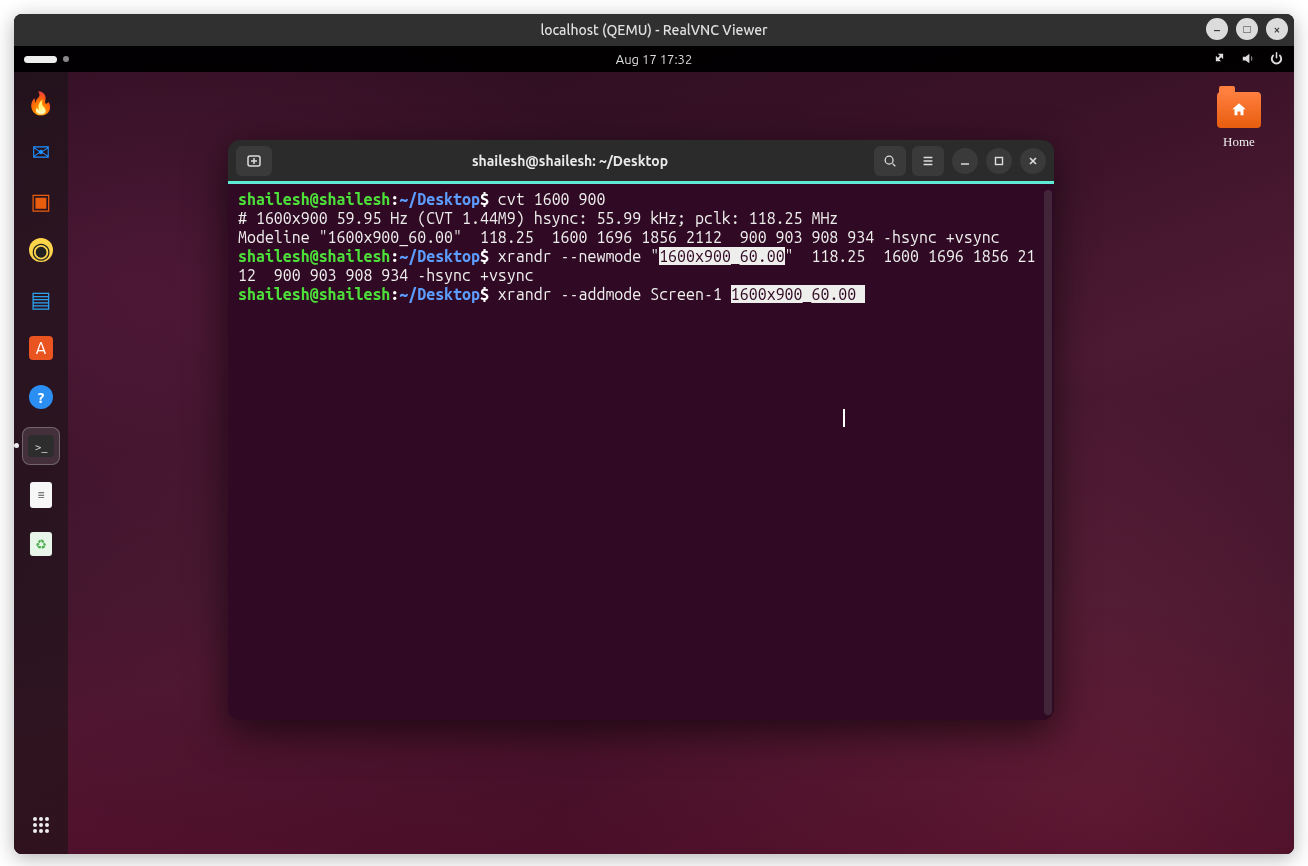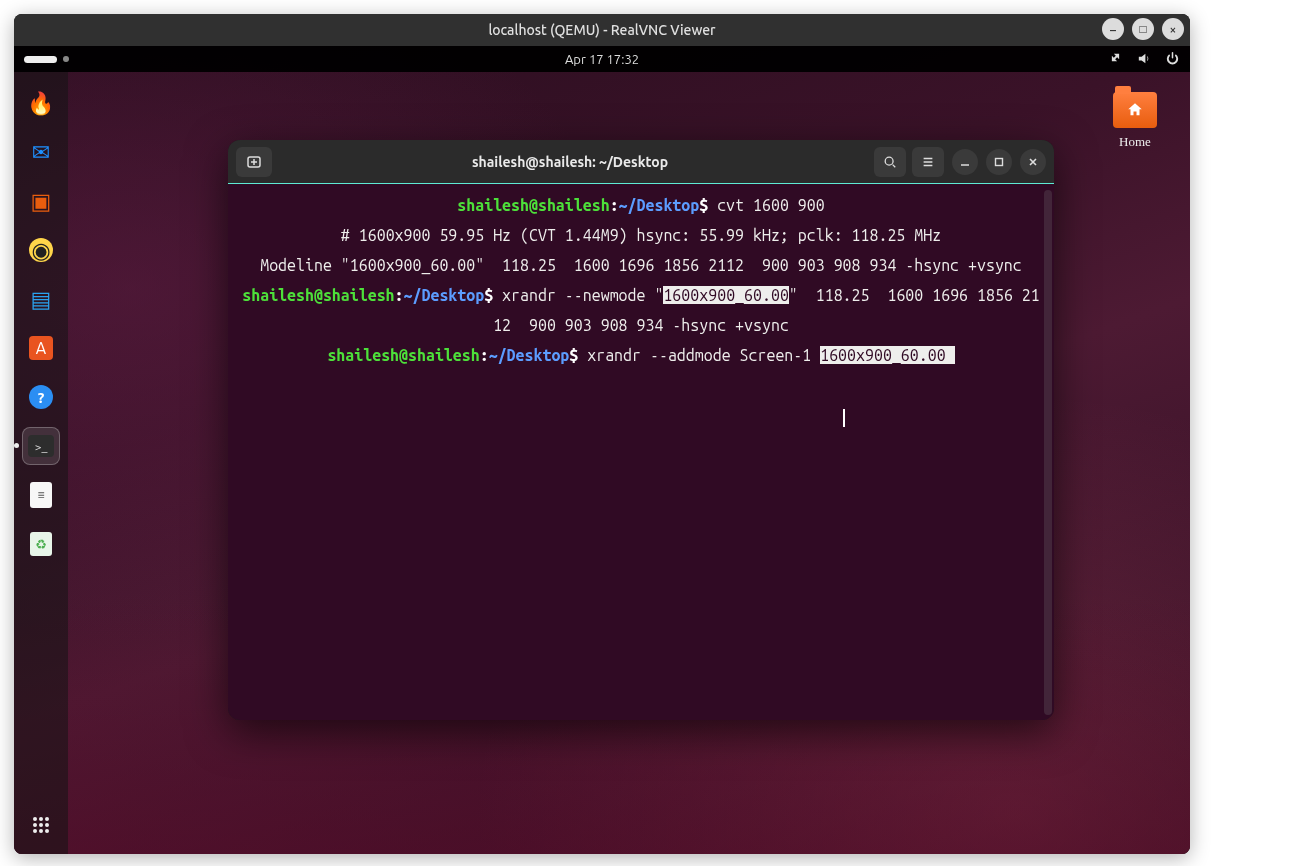--- a/index.html
+++ b/index.html
@@ -5,21 +5,21 @@
   * { box-sizing: border-box; margin: 0; padding: 0; }
   body {
     width: 1308px; height: 866px;
     font-family: "Ubuntu", "Noto Sans", sans-serif;
     background: #ffffff;
     overflow: hidden;
     position: relative;
   }
   
   .vnc-window {
-    position: absolute; left: 14px; top: 14px; width: 1176px; height: 840px;
+    position: absolute; left: 14px; top: 14px; width: 1280px; height: 840px;
     background: #000;
     border-radius: 8px;
     overflow: hidden;
     box-shadow: 0 4px 20px rgba(0,0,0,0.3);
     display: flex; flex-direction: column;
   }
   .vnc-titlebar {
     height: 32px; background: #303030; color: #e0e0e0;
     display: flex; align-items: center; justify-content: center;
     position: relative;
@@ -123,21 +123,21 @@
     position: absolute; left: 214px; top: 94px;
     width: 826px; height: 580px;
     background: #1e1e1e; border-radius: 12px;
     box-shadow: 0 12px 40px rgba(0,0,0,0.6);
     overflow: hidden; z-index: 6;
     display: flex; flex-direction: column;
   }
   .term-header {
     height: 44px; background: #2b2b2b;
     display: flex; align-items: center; padding: 0 8px;
-    border-bottom: 1px solid #5eead4;
+    border-bottom: 3px solid #5eead4;
   }
   .term-header .new-tab {
     width: 36px; height: 30px; border-radius: 6px;
     background: #3a3a3a; display:flex; align-items:center; justify-content:center;
     cursor:pointer;
   }
   .term-header .new-tab svg{ width:16px; height:16px; fill:#ddd;}
   .term-header .title {
     flex:1; text-align:center; color:#eaeaea; font-size:14px; font-weight:600;
   }
@@ -151,23 +151,23 @@
     width: 26px; height: 26px; border-radius: 50%;
     background: #3a3a3a; display:flex; align-items:center; justify-content:center;
     margin-left:8px; cursor:pointer;
   }
   .term-header .circ.close{ background:#3a3a3a; }
   .term-header .circ svg{width:12px;height:12px;fill:#ddd;}
 
   .term-body {
     flex:1; background: #300a24; color: #eeeeec;
     font-family: "Ubuntu Mono","DejaVu Sans Mono",monospace;
-    font-size: 16px; line-height: 30px;
+    font-size: 16px; line-height: 19px;
     padding: 6px 10px; position:relative;
-    white-space: pre-wrap; word-break: break-all; text-align: center;
+    white-space: pre-wrap; word-break: break-all;
   }
   .term-body .scrollbar {
     position:absolute; right:2px; top:6px; width:8px; height:98%;
     background: rgba(120,120,120,0.25); border-radius:4px;
   }
   .ps-user { color:#4de03a; font-weight:bold; }
   .ps-colon{ color:#ffffff; font-weight:bold;}
   .ps-path { color:#5c9dff; font-weight:bold; }
   .ps-dollar{ color:#ffffff; font-weight:bold;}
   .hl { background:#eeeeec; color:#300a24; }
@@ -189,21 +189,21 @@
     </div>
   </div>
 
   <div class="desktop">
 
     <div class="topbar">
       <div class="vnc-handle">
         <div class="pill"></div>
           <div class="dot"></div>
       </div>
-      <span>Apr 17  17:32</span>
+      <span>Aug 17  17:32</span>
       <div class="tray">
         <span>
           <svg viewBox="0 0 16 16">
               <path d="M8 1l-4 4h3v3H4l4 4 4-4H9V5h3z" transform="rotate(45 8 8)"></path>
             </svg>
         </span>
         <span>
           <svg viewBox="0 0 16 16">
               <path d="M3 6v4h3l4 3V3L6 6H3zm9-1a5 5 0 010 6v-1.5a3.5 3.5 0 000-3V5z"></path>
             </svg>

